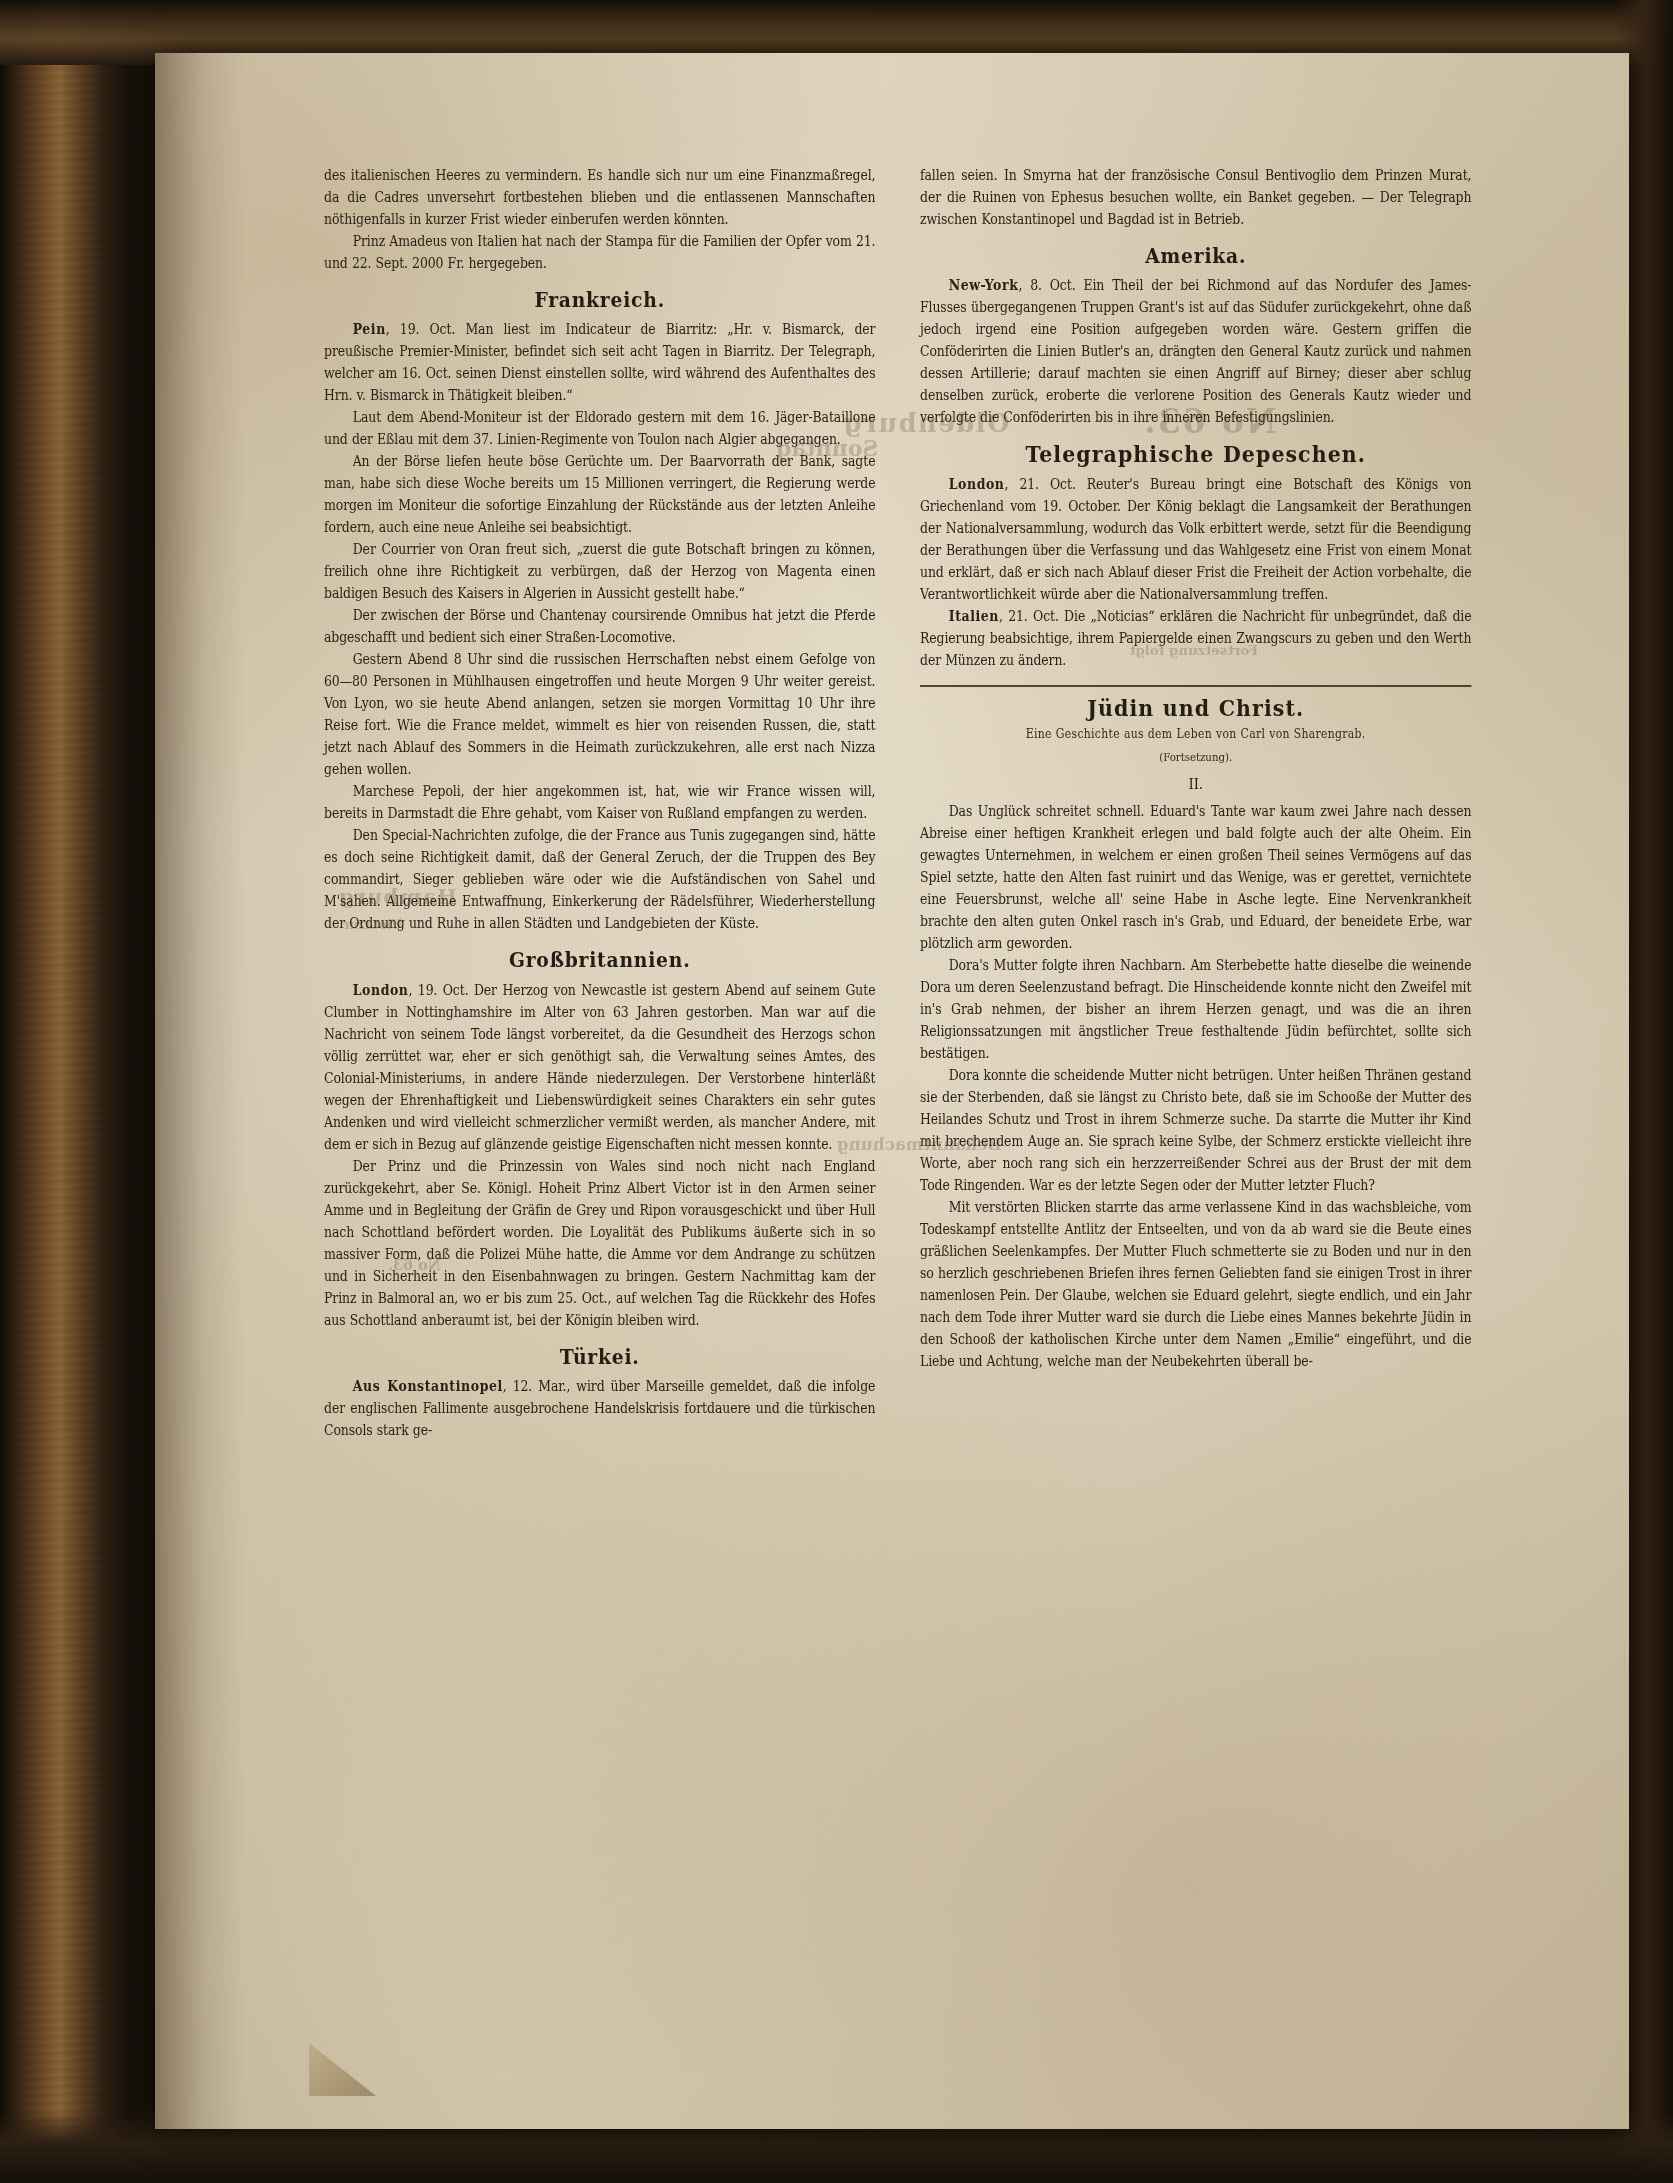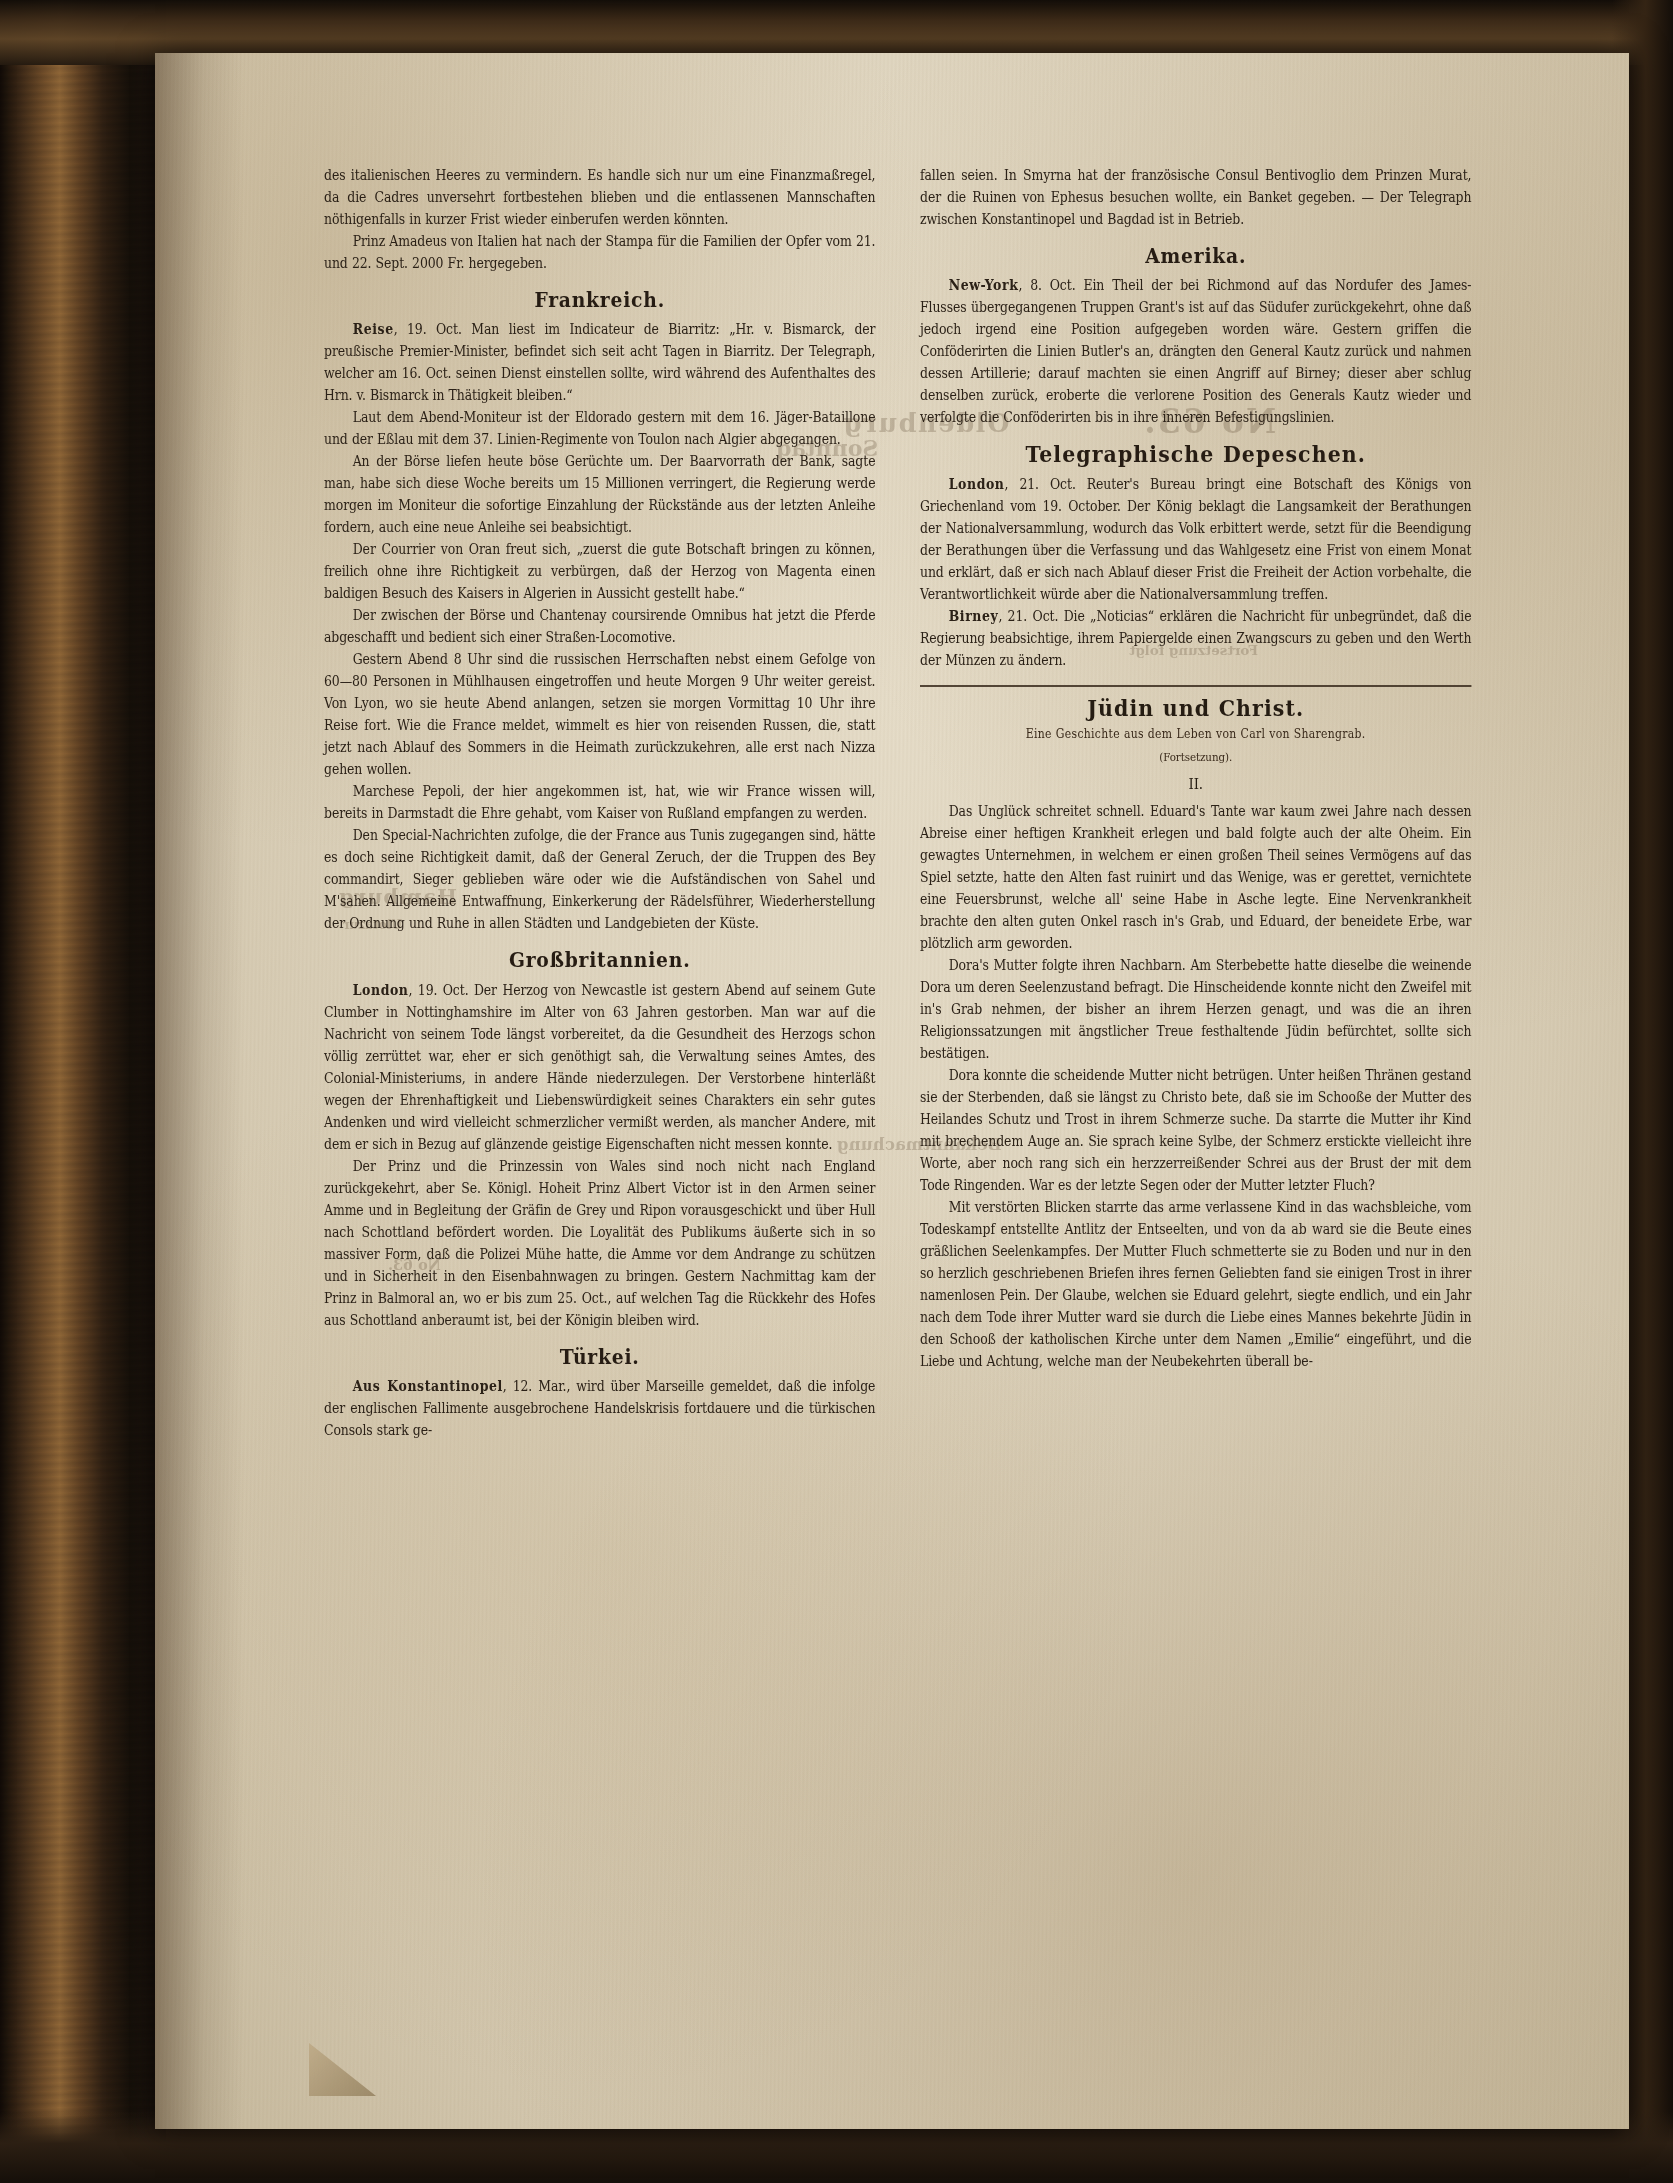--- a/index.html
+++ b/index.html
@@ -246,21 +246,21 @@
     <div id="frame">
       <div class="columns">
 
         <div class="col txt">
 
           <p class="para noindent">des italienischen Heeres zu vermindern. Es handle sich nur um eine Finanzmaßregel, da die Cadres unversehrt fortbestehen blieben und die entlassenen Mannschaften nöthigenfalls in kurzer Frist wieder einberufen werden könnten.</p>
           <p class="para">Prinz Amadeus von Italien hat nach der Stampa für die Familien der Opfer vom 21. und 22. Sept. 2000 Fr. hergegeben.</p>
 
           <h2 class="section-head">Frankreich.</h2>
 
-          <p class="para"><span class="lede">Reise</span><span>, 19. Oct.</span><span> Man liest im Indicateur de Biarritz: „Hr. v. Bismarck, der preußische Premier-Minister, befindet sich seit acht Tagen in Biarritz. Der Telegraph, welcher am 16. Oct. seinen Dienst einstellen sollte, wird während des Aufenthaltes des Hrn. v. Bismarck in Thätigkeit bleiben.“</span></p>
+          <p class="para"><span class="lede">Pein</span><span>, 19. Oct.</span><span> Man liest im Indicateur de Biarritz: „Hr. v. Bismarck, der preußische Premier-Minister, befindet sich seit acht Tagen in Biarritz. Der Telegraph, welcher am 16. Oct. seinen Dienst einstellen sollte, wird während des Aufenthaltes des Hrn. v. Bismarck in Thätigkeit bleiben.“</span></p>
           <p class="para">Laut dem Abend-Moniteur ist der Eldorado gestern mit dem 16. Jäger-Bataillone und der Eßlau mit dem 37. Linien-Regimente von Toulon nach Algier abgegangen.</p>
           <p class="para">An der Börse liefen heute böse Gerüchte um. Der Baarvorrath der Bank, sagte man, habe sich diese Woche bereits um 15 Millionen verringert, die Regierung werde morgen im Moniteur die sofortige Einzahlung der Rückstände aus der letzten Anleihe fordern, auch eine neue Anleihe sei beabsichtigt.</p>
           <p class="para">Der Courrier von Oran freut sich, „zuerst die gute Botschaft bringen zu können, freilich ohne ihre Richtigkeit zu verbürgen, daß der Herzog von Magenta einen baldigen Besuch des Kaisers in Algerien in Aussicht gestellt habe.“</p>
           <p class="para">Der zwischen der Börse und Chantenay coursirende Omnibus hat jetzt die Pferde abgeschafft und bedient sich einer Straßen-Locomotive.</p>
           <p class="para">Gestern Abend 8 Uhr sind die russischen Herrschaften nebst einem Gefolge von 60—80 Personen in Mühlhausen eingetroffen und heute Morgen 9 Uhr weiter gereist. Von Lyon, wo sie heute Abend anlangen, setzen sie morgen Vormittag 10 Uhr ihre Reise fort. Wie die France meldet, wimmelt es hier von reisenden Russen, die, statt jetzt nach Ablauf des Sommers in die Heimath zurückzukehren, alle erst nach Nizza gehen wollen.</p>
           <p class="para">Marchese Pepoli, der hier angekommen ist, hat, wie wir France wissen will, bereits in Darmstadt die Ehre gehabt, vom Kaiser von Rußland empfangen zu werden.</p>
           <p class="para">Den Special-Nachrichten zufolge, die der France aus Tunis zugegangen sind, hätte es doch seine Richtigkeit damit, daß der General Zeruch, der die Truppen des Bey commandirt, Sieger geblieben wäre oder wie die Aufständischen von Sahel und M'sahen. Allgemeine Entwaffnung, Einkerkerung der Rädelsführer, Wiederherstellung der Ordnung und Ruhe in allen Städten und Landgebieten der Küste.</p>
 
           <h2 class="section-head">Großbritannien.</h2>
 
@@ -277,21 +277,21 @@
           <p class="para noindent">fallen seien. In Smyrna hat der französische Consul Bentivoglio dem Prinzen Murat, der die Ruinen von Ephesus besuchen wollte, ein Banket gegeben. — Der Telegraph zwischen Konstantinopel und Bagdad ist in Betrieb.</p>
 
           <h2 class="section-head">Amerika.</h2>
 
           <p class="para"><span class="lede">New-York</span><span>, 8. Oct.</span><span> Ein Theil der bei Richmond auf das Nordufer des James-Flusses übergegangenen Truppen Grant's ist auf das Südufer zurückgekehrt, ohne daß jedoch irgend eine Position aufgegeben worden wäre. Gestern griffen die Conföderirten die Linien Butler's an, drängten den General Kautz zurück und nahmen dessen Artillerie; darauf machten sie einen Angriff auf Birney; dieser aber schlug denselben zurück, eroberte die verlorene Position des Generals Kautz wieder und verfolgte die Conföderirten bis in ihre inneren Befestigungslinien.</span></p>
 
           <h2 class="section-head big">Telegraphische Depeschen.</h2>
 
           <p class="para"><span class="lede">London</span><span>, 21. Oct.</span><span> Reuter's Bureau bringt eine Botschaft des Königs von Griechenland vom 19. October. Der König beklagt die Langsamkeit der Berathungen der Nationalversammlung, wodurch das Volk erbittert werde, setzt für die Beendigung der Berathungen über die Verfassung und das Wahlgesetz eine Frist von einem Monat und erklärt, daß er sich nach Ablauf dieser Frist die Freiheit der Action vorbehalte, die Verantwortlichkeit würde aber die Nationalversammlung treffen.</span></p>
 
-          <p class="para"><span class="lede">Birney</span><span>, 21. Oct.</span><span> Die „Noticias“ erklären die Nachricht für unbegründet, daß die Regierung beabsichtige, ihrem Papiergelde einen Zwangscurs zu geben und den Werth der Münzen zu ändern.</span></p>
+          <p class="para"><span class="lede">Italien</span><span>, 21. Oct.</span><span> Die „Noticias“ erklären die Nachricht für unbegründet, daß die Regierung beabsichtige, ihrem Papiergelde einen Zwangscurs zu geben und den Werth der Münzen zu ändern.</span></p>
 
           <div class="rule"></div>
 
           <h3 class="story-title">Jüdin und Christ.</h3>
           <div class="story-sub">Eine Geschichte aus dem Leben von Carl von Sharengrab.</div>
           <div class="story-cont">(Fortsetzung).</div>
           <div class="story-num">II.</div>
 
           <p class="para">Das Unglück schreitet schnell. Eduard's Tante war kaum zwei Jahre nach dessen Abreise einer heftigen Krankheit erlegen und bald folgte auch der alte Oheim. Ein gewagtes Unternehmen, in welchem er einen großen Theil seines Vermögens auf das Spiel setzte, hatte den Alten fast ruinirt und das Wenige, was er gerettet, vernichtete eine Feuersbrunst, welche all' seine Habe in Asche legte. Eine Nervenkrankheit brachte den alten guten Onkel rasch in's Grab, und Eduard, der beneidete Erbe, war plötzlich arm geworden.</p>
           <p class="para">Dora's Mutter folgte ihren Nachbarn. Am Sterbebette hatte dieselbe die weinende Dora um deren Seelenzustand befragt. Die Hinscheidende konnte nicht den Zweifel mit in's Grab nehmen, der bisher an ihrem Herzen genagt, und was die an ihren Religionssatzungen mit ängstlicher Treue festhaltende Jüdin befürchtet, sollte sich bestätigen.</p>

